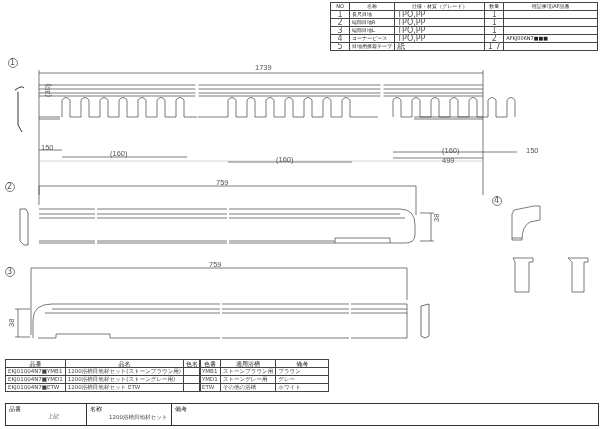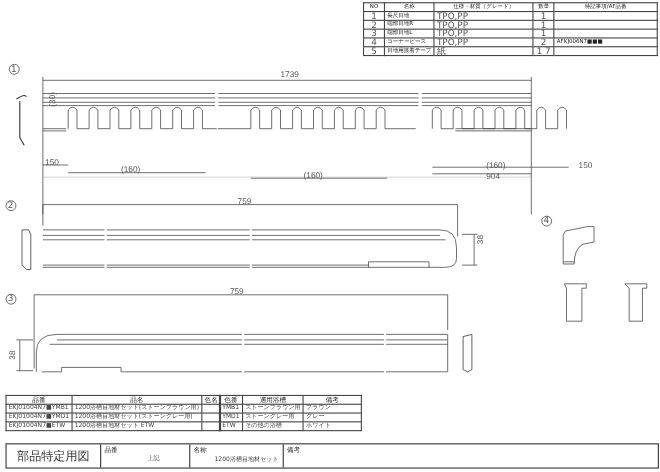--- a/index.html
+++ b/index.html
@@ -206,21 +206,21 @@
 </svg>
 
 <span class="abs circ-num" style="left:10px;top:58px">1</span>
 <span class="abs dim" style="left:255px;top:63px">1739</span>
 <span class="abs dim" style="left:43px;top:97px;transform:rotate(-90deg);transform-origin:left top">(30)</span>
 <span class="abs dim" style="left:41px;top:143px">150</span>
 <span class="abs dim" style="left:110px;top:149px">(160)</span>
 <span class="abs dim" style="left:276px;top:155px">(160)</span>
 <span class="abs dim" style="left:442px;top:146px">(160)</span>
 <span class="abs dim" style="left:526px;top:146px">150</span>
-<span class="abs dim" style="left:442px;top:156px">904</span>
+<span class="abs dim" style="left:442px;top:156px">499</span>
 
 <span class="abs circ-num" style="left:7px;top:182px">2</span>
 <span class="abs dim" style="left:216px;top:178px">759</span>
 <span class="abs dim" style="left:432px;top:222px;transform:rotate(-90deg);transform-origin:left top">38</span>
 
 <span class="abs circ-num" style="left:7px;top:267px">3</span>
 <span class="abs dim" style="left:209px;top:260px">759</span>
 <span class="abs dim" style="left:7px;top:327px;transform:rotate(-90deg);transform-origin:left top">38</span>
 
 <span class="abs circ-num" style="left:494px;top:196px">4</span>
@@ -269,21 +269,20 @@
   </tr>
   <tr>
     <td>ETW</td>
     <td>その他の浴槽</td>
     <td>ホワイト</td>
   </tr>
 </tbody>
   </table>
 
 <div class="abs title-block">
-  <div class="tb-cell tb-title">部品特定用図</div>
   <div class="tb-cell" style="width:80px">
     <span class="tb-label">品番</span>
     <span class="tb-value" style="left:42px;top:9px">上記</span>
   </div>
   <div class="tb-cell" style="width:84px">
     <span class="tb-label">名称</span>
     <span class="tb-value" style="left:22px;top:10px">1200浴槽目地材セット</span>
   </div>
   <div class="tb-cell" style="flex:1;border-right:none">
     <span class="tb-label">備考</span>

